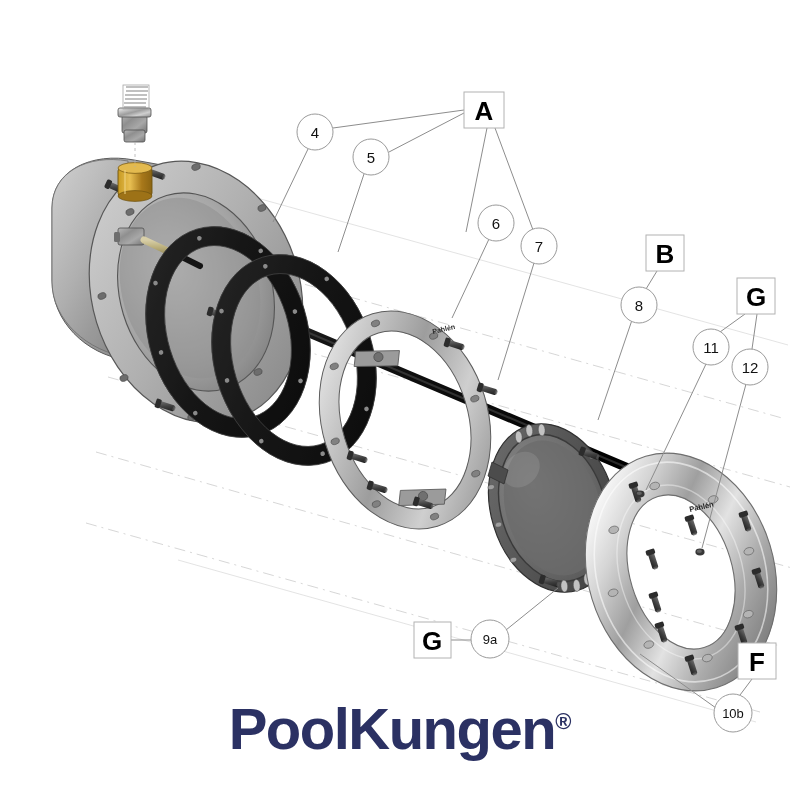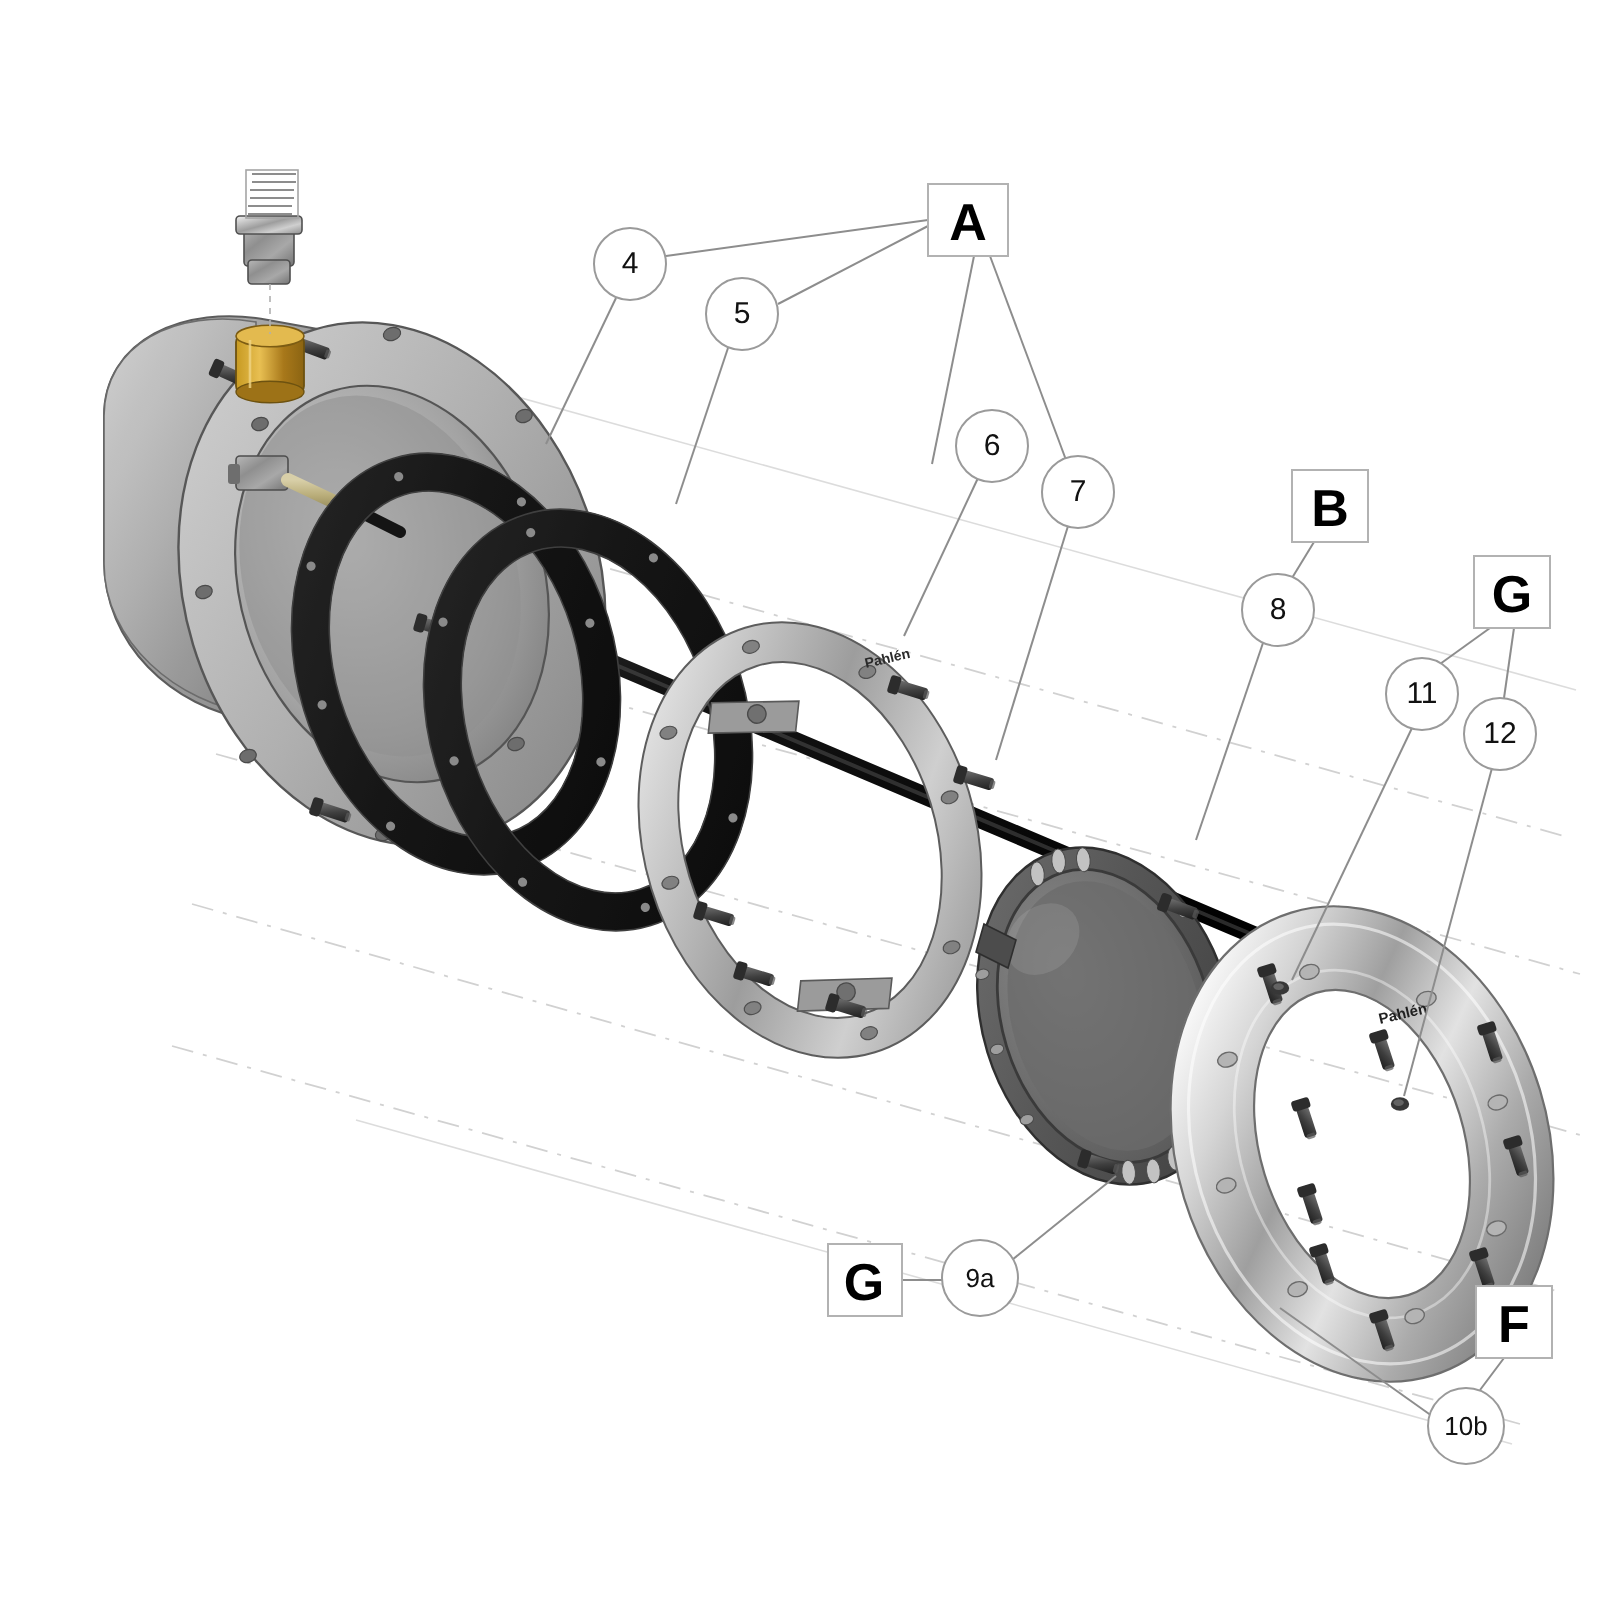--- a/index.html
+++ b/index.html
@@ -515,14 +515,17 @@
     <g>
       <rect x="414" y="622" width="37" height="36" fill="#ffffff" stroke="#b2b2b2" stroke-width="1"></rect>
       <text class="callout-box-text" x="432" y="641">G</text>
     </g>
     <g>
       <rect x="738" y="643" width="38" height="36" fill="#ffffff" stroke="#b2b2b2" stroke-width="1"></rect>
       <text class="callout-box-text" x="757" y="662">F</text>
     </g>
   </svg>
 
+  <div id="brand-logo">
+    <span>PoolKungen</span><span class="reg">®</span>
+  </div>
 
 </div>
 
 </body></html>

